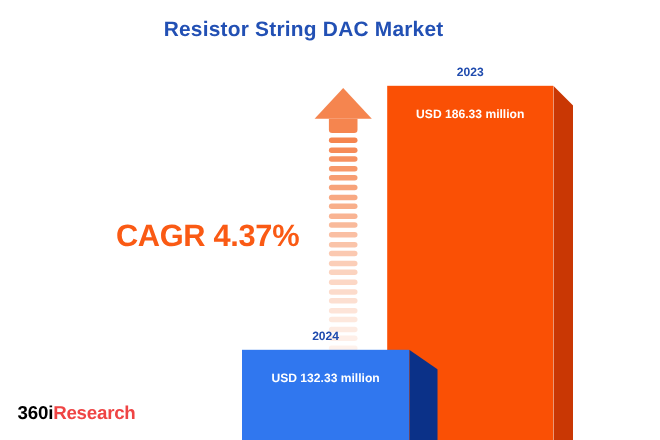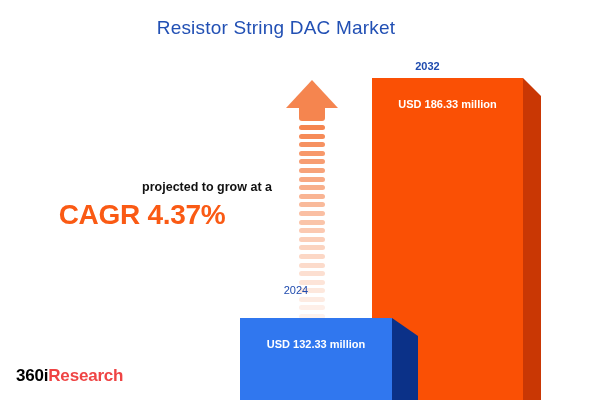--- a/index.html
+++ b/index.html
@@ -22,21 +22,21 @@
   }
 
   
   #chart-title {
     position: absolute;
     left: 0;
     top: 17px;
     width: 552px;
     text-align: center;
     font-size: 19px;
-    font-weight: normal;
+    font-weight: bold;
     color: #2250b4;
     letter-spacing: 0.2px;
     white-space: nowrap;
   }
 
   
   #growth-arrow {
     position: absolute;
     left: 286px;
     top: 80px;
@@ -71,21 +71,21 @@
   }
   .arrow-stripe {
     width: 26px;
     height: 5px;
     border-radius: 2.5px;
     margin-bottom: 3.6px;
     background: #f5854f;
   }
 
   
-  .bar-group { position: absolute; margin-left: 20px; }
+  .bar-group { position: absolute; }
 
   
   #bar-2032 {
     left: 352px;
     top: 78px;
     width: 169px;
     height: 322px;
     z-index: 2;
   }
   #bar-2032-front {
@@ -160,52 +160,51 @@
     width: 152px;
     text-align: center;
     font-size: 11px;
     font-weight: bold;
     color: #ffffff;
     white-space: nowrap;
   }
   #label-2024 {
     position: absolute;
     left: 220px;
-    top: 284px;
+    top: 300px;
     width: 152px;
     text-align: center;
     font-size: 11px;
-    font-weight: normal;
+    font-weight: bold;
     color: #1f4bae;
     z-index: 4;
   }
 
   
   #cagr-block {
     position: absolute;
     left: 12px;
     top: 163px;
     width: 260px;
     text-align: right;
     z-index: 5;
   }
   #cagr-lead {
     font-size: 12.5px;
     font-weight: bold;
     color: #111111;
     line-height: 1.28;
   }
   #cagr-value {
-    margin-top: 4px;
+    margin-top: 20px;
     font-size: 28px;
     font-weight: bold;
     color: #fa5a14;
     letter-spacing: -0.3px;
     white-space: nowrap;
-    text-align: center;
   }
 
   
   #logo {
     position: absolute;
     left: 16px;
     top: 366px;
     font-size: 17px;
     font-weight: bold;
     letter-spacing: -0.2px;
@@ -251,38 +250,37 @@
         <div class="arrow-stripe" style="background: rgba(245, 133, 79, 0.106);"></div>
         <div class="arrow-stripe" style="background: rgba(245, 133, 79, 0.082);"></div>
         <div class="arrow-stripe" style="background: rgba(245, 133, 79, 0.06);"></div>
         <div class="arrow-stripe" style="background: rgba(245, 133, 79, 0.04);"></div>
         <div class="arrow-stripe" style="background: rgba(245, 133, 79, 0.024);"></div>
         <div class="arrow-stripe" style="background: rgba(245, 133, 79, 0.008);"></div>
         <div class="arrow-stripe" style="background: rgba(245, 133, 79, 0);"></div>
       </div>
   </div>
 
-  <div id="label-2032">2032</div>
+  <div id="label-2032">2023</div>
   <div id="bar-2032" class="bar-group">
     <div id="bar-2032-front"></div>
     <div id="bar-2032-side"></div>
     <div id="bar-2032-value">USD 186.33 million</div>
   </div>
 
   <div id="label-2024">2024</div>
   <div id="bar-2024" class="bar-group">
     <div id="bar-2024-front"></div>
     <div id="bar-2024-side"></div>
     <div id="bar-2024-value">USD 132.33 million</div>
   </div>
 
   <div id="cagr-block">
     <div id="cagr-lead">
       <br>
-      <span>projected to grow at a</span>
     </div>
     <div id="cagr-value">CAGR 4.37%</div>
   </div>
 
   <div id="logo">
     <span class="logo-orange">360</span><span class="logo-orange">i</span><span class="logo-blue">Research</span>
   </div>
 
 </div>
 

